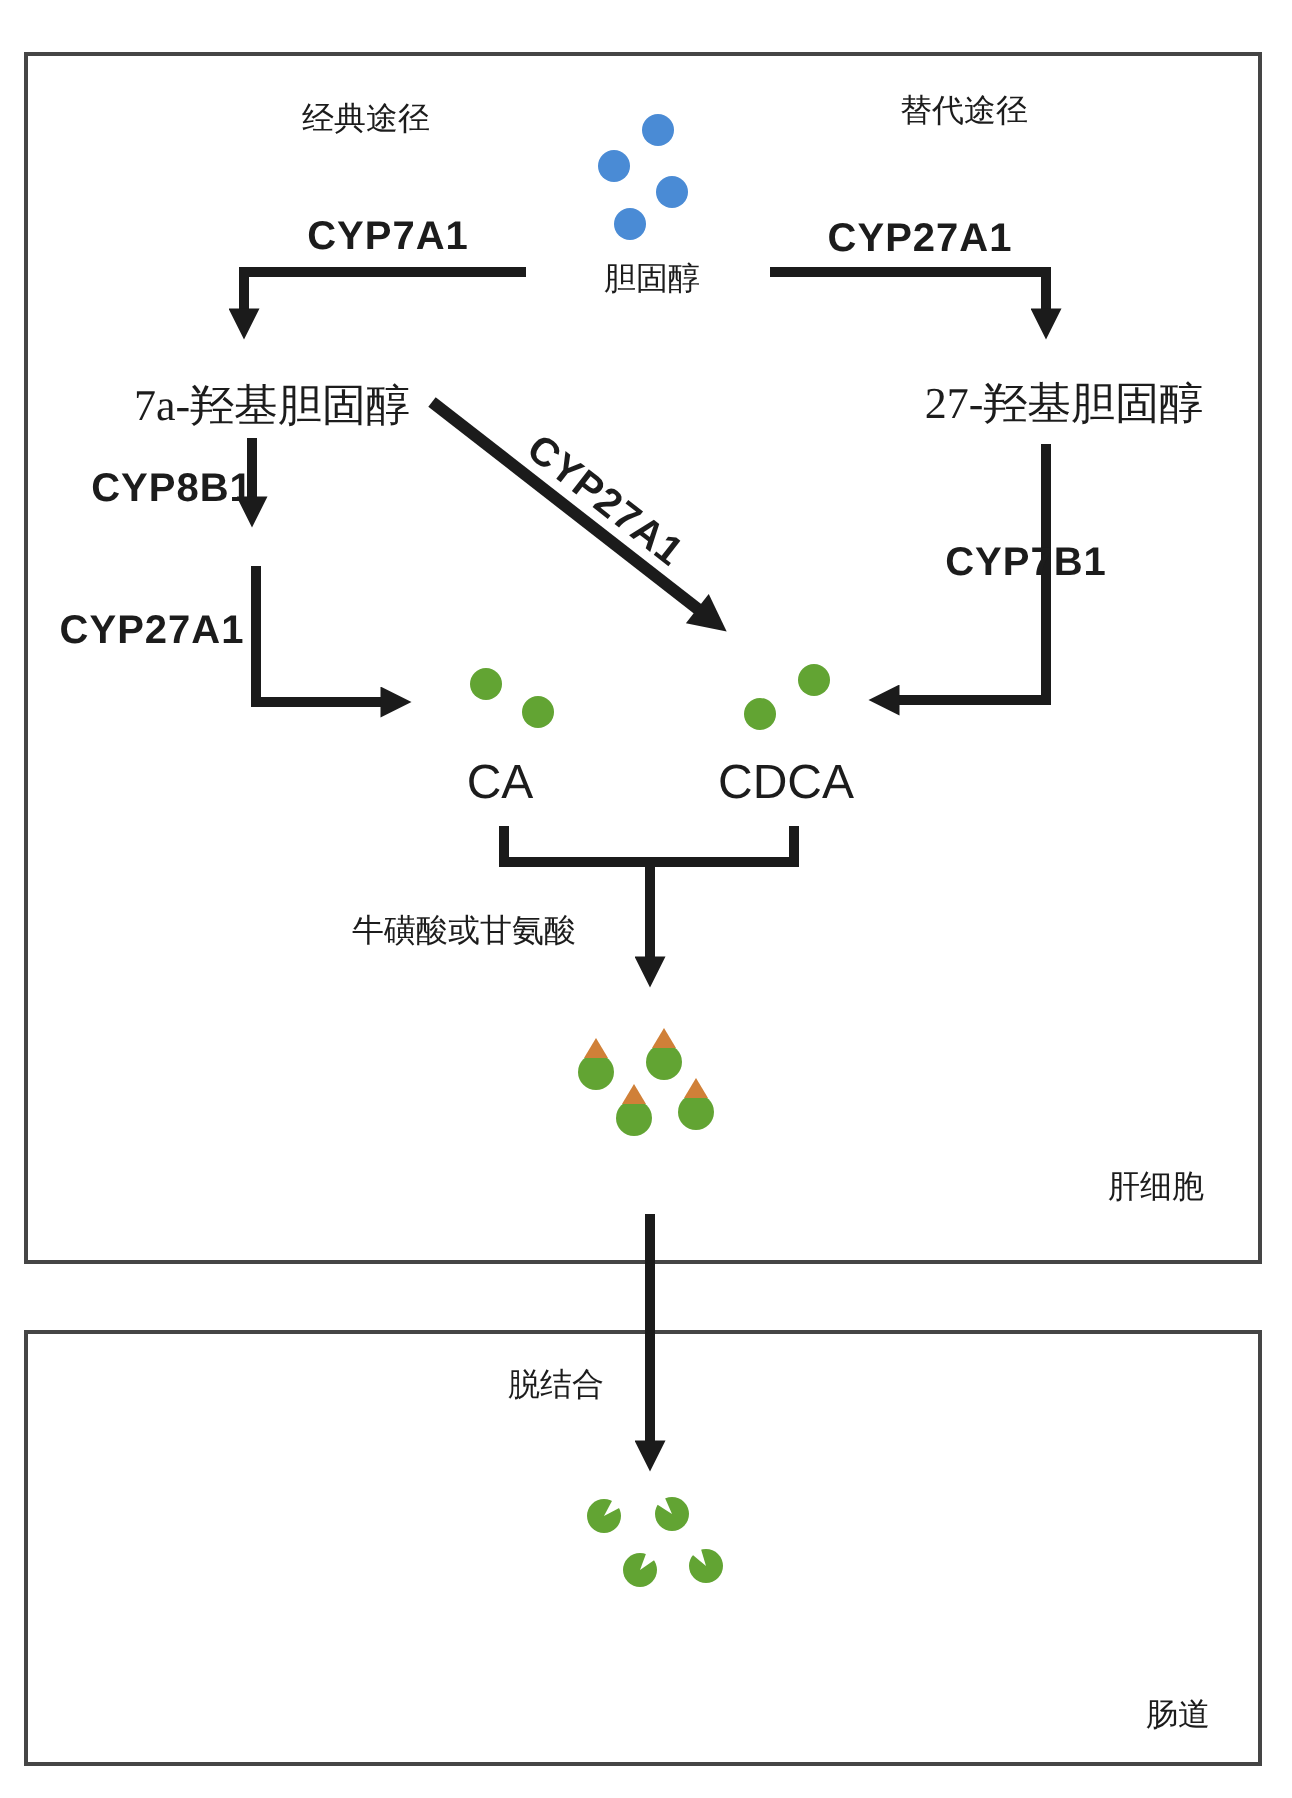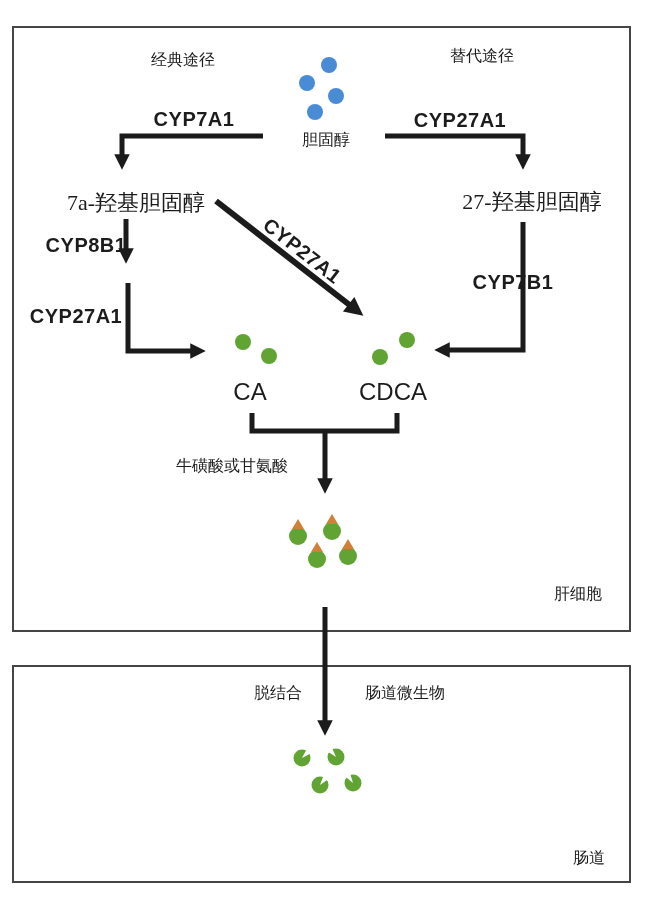--- a/index.html
+++ b/index.html
@@ -105,16 +105,15 @@
   <div class="lbl cn-sm" style="left:532px;top:202px;">27-羟基胆固醇</div>
   <div class="lbl enzyme" style="left:86px;top:245px;">CYP8B1</div>
   <div class="lbl enzyme" style="left:76px;top:316px;">CYP27A1</div>
   <div class="lbl enzyme diag" style="left:302px;top:251px;">CYP27A1</div>
   <div class="lbl enzyme" style="left:475px;top:282px;margin-left:38px;">CYP7B1</div>
   <div class="lbl acid" style="left:250px;top:392px;">CA</div>
   <div class="lbl acid" style="left:393px;top:392px;">CDCA</div>
   <div class="lbl cn" style="left:232px;top:466px;">牛磺酸或甘氨酸</div>
   <div class="lbl cn" style="left:578px;top:594px;">肝细胞</div>
   <div class="lbl cn" style="left:278px;top:693px;">脱结合</div>
-  <div class="lbl cn" style="left:405px;top:693px;">肠道微生物</div>
   <div class="lbl cn" style="left:589px;top:858px;">肠道</div>
 
 </div>
 
 </body></html>

